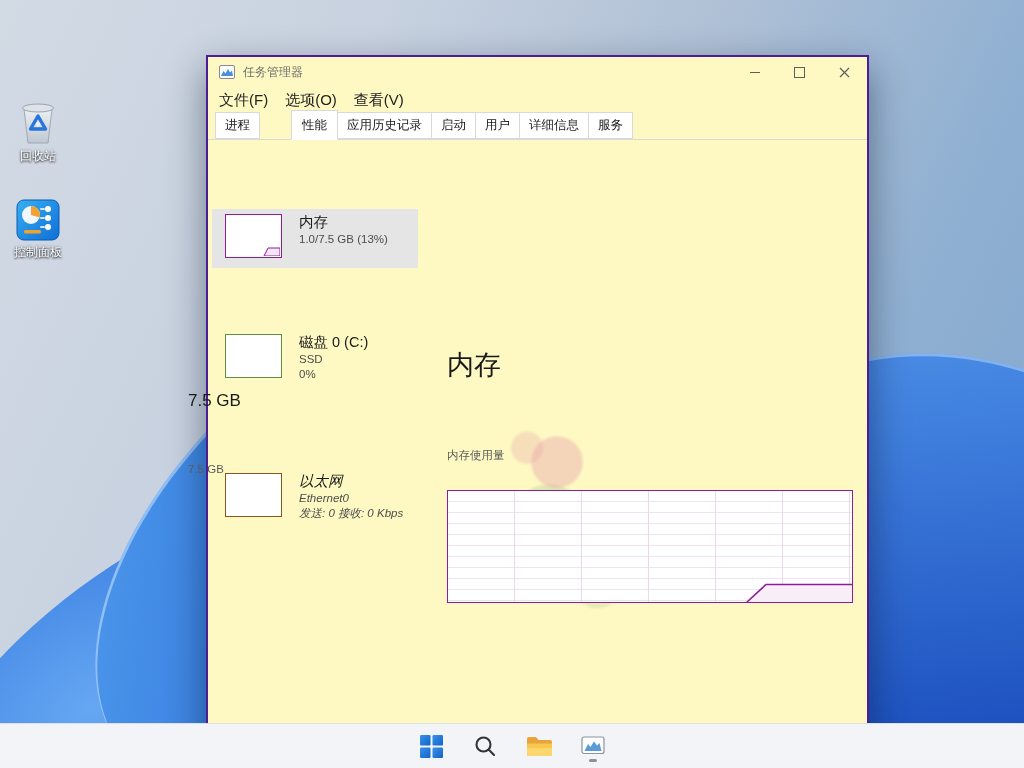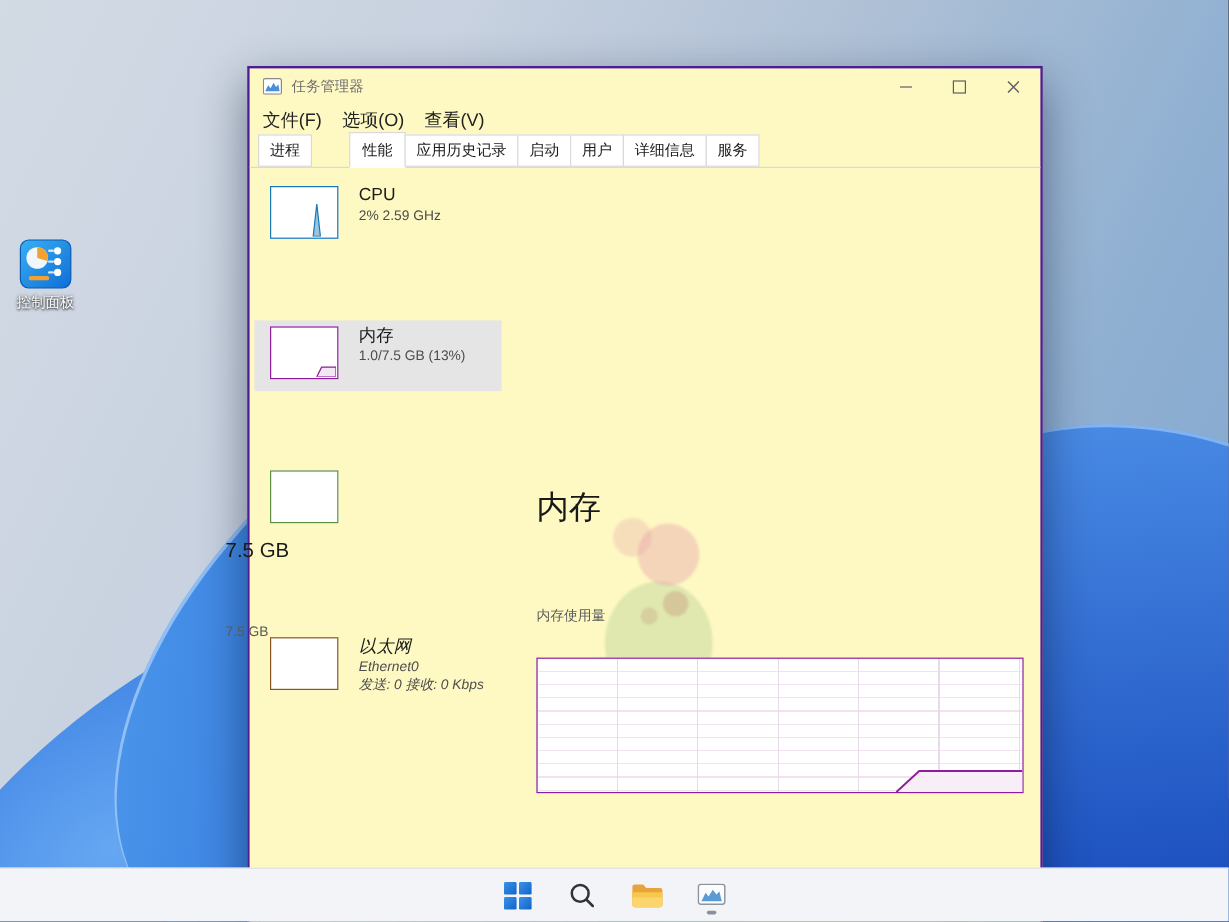--- a/index.html
+++ b/index.html
@@ -89,20 +89,35 @@
 
   <div class="wallpaper">
     <div class="petal p3"></div>
     <div class="petal p1"></div>
     <div class="petal p4"></div>
     <div class="petal p2"></div>
     <div class="petal p5"></div>
   </div>
 
 
+  <div class="dicon" style="left:2px;top:100px;">
+    <svg class="glyph" width="42" height="46" viewBox="0 0 42 46">
+      <defs>
+          <linearGradient id="bin" x1="0" y1="0" x2="0" y2="1">
+        <stop offset="0" stop-color="#eef1f4"></stop>
+            <stop offset="1" stop-color="#bfc8d1"></stop>
+          </linearGradient>
+        </defs>
+      <path d="M7,9 L35,9 L31,43 L11,43 Z" fill="url(#bin)" stroke="#9aa6b1" stroke-width="1" opacity="0.95"></path>
+      <ellipse cx="21" cy="8" rx="15.5" ry="4" fill="#dde3e9" stroke="#9aa6b1" stroke-width="1"></ellipse>
+      <path d="M21,16 L28.5,29 L13.5,29 Z" fill="none" stroke="#2676dd" stroke-width="3.4" stroke-linejoin="round"></path>
+      <circle cx="21" cy="24.5" r="2.2" fill="#eef1f4"></circle>
+    </svg>
+    <span class="dlabel">回收站</span>
+  </div>
 
   <div class="dicon" style="left:2px;top:198px;">
     <svg class="glyph" width="46" height="44" viewBox="0 0 46 44">
       <defs>
           <linearGradient id="cp" x1="0" y1="0" x2="1" y2="1">
         <stop offset="0" stop-color="#38b0f1"></stop>
             <stop offset="1" stop-color="#0f6ed8"></stop>
           </linearGradient>
         </defs>
       <rect x="2" y="2" width="42" height="40" rx="7" fill="url(#cp)" stroke="#0c5ab4" stroke-width="1"></rect>
@@ -150,46 +165,40 @@
     <div class="tabbar">
       <div class="tab">进程</div>
       <div class="tab sel">性能</div>
       <div class="tab">应用历史记录</div>
       <div class="tab">启动</div>
       <div class="tab">用户</div>
       <div class="tab">详细信息</div>
       <div class="tab">服务</div>
     </div>
 
-    <div class="sideitem zz" style="top:93px;height:58px;">
-      <div class="mini" style="border:1.5px solid #1577b8;">
-        <svg width="54" height="41" viewBox="0 0 54 41">
-            <path d="M35,41 L38,14 L41,41 Z" fill="#9cc4de" stroke="#1577b8" stroke-width="1"></path>
-          </svg>
-      </div>
-      <div class="sidetext">
-        <div class="sidetitle">CPU</div>
-        <div class="sidesub">2% 2.59 GHz</div>
-      </div>
-    </div>
 
     <div class="sideitem sel zz" style="top:152px;height:59px;">
       <div class="mini" style="border:1.5px solid #8e1d9b;">
         <svg width="54" height="41" viewBox="0 0 54 41">
             <path d="M38,41 L42,33 L54,33 L54,41 Z" fill="#f3e7f3" stroke="#8e1d9b" stroke-width="1"></path>
           </svg>
       </div>
       <div class="sidetext">
         <div class="sidetitle">内存</div>
         <div class="sidesub">1.0/7.5 GB (13%)</div>
       </div>
     </div>
 
     <div class="sideitem zz" style="top:212px;height:69px;">
       <div class="mini" style="top:6px;border:1.5px solid #5d9141;"></div>
+      <div class="sidetext" style="top:4px;">
+        <div class="sidetitle">磁盘 0 (C:)</div>
+        <div class="sidesub">SSD</div>
+        <div class="sidesub">0%</div>
+      </div>
     </div>
 
     <div class="sideitem zz" style="top:282px;height:70px;">
       <div class="mini" style="top:6px;border:1.5px solid #8a5520;"></div>
       <div class="sidetext" style="top:4px;font-style:italic;">
         <div class="sidetitle">以太网</div>
         <div class="sidesub">Ethernet0</div>
         <div class="sidesub">发送: 0 接收: 0 Kbps</div>
       </div>
     </div>

